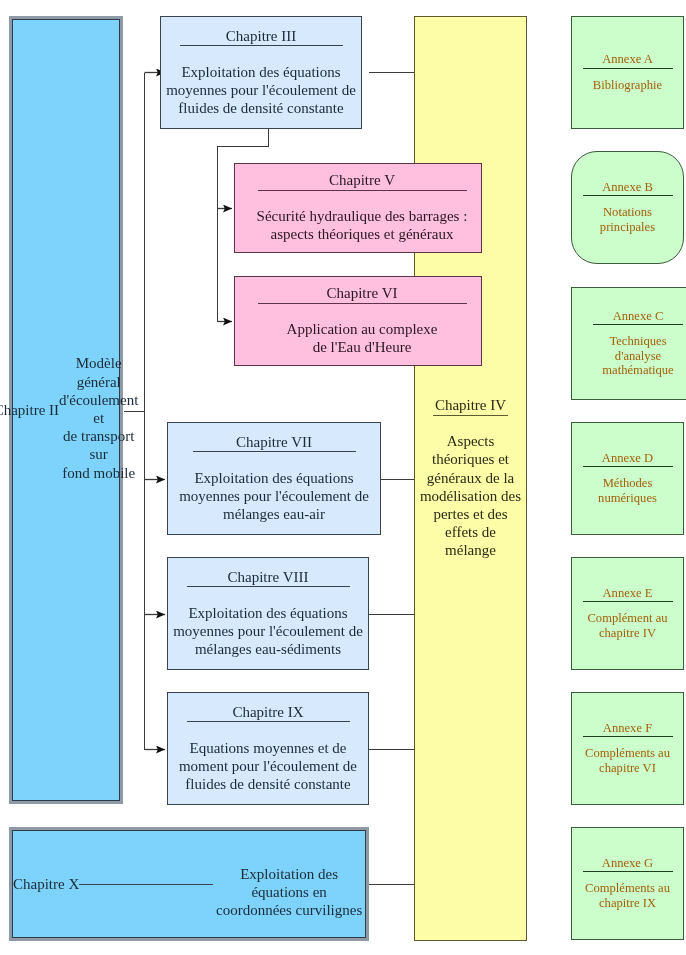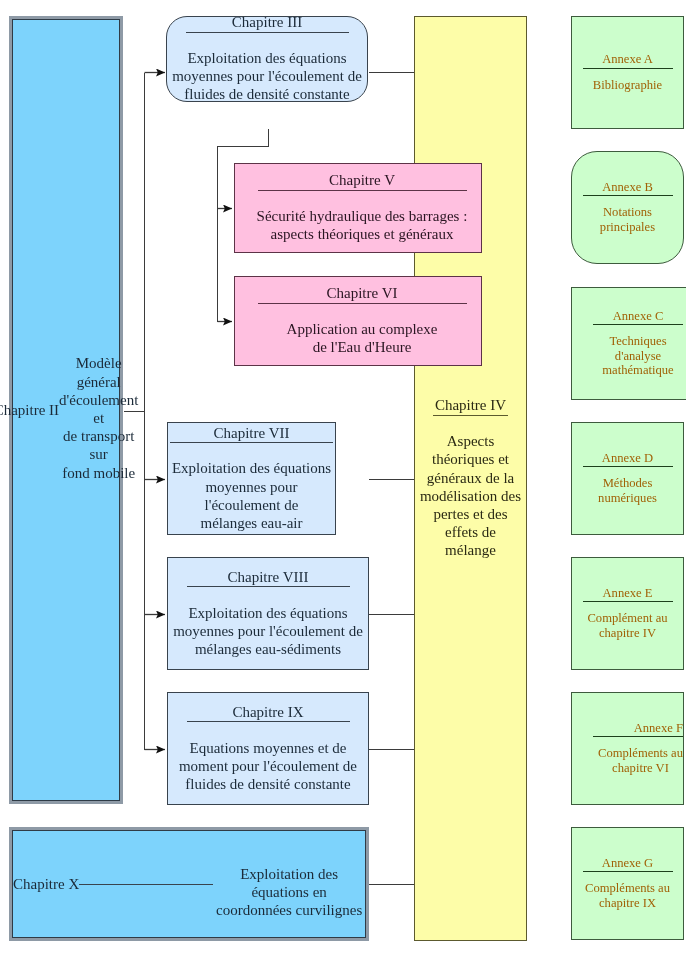--- a/index.html
+++ b/index.html
@@ -105,21 +105,21 @@
       <div>Aspects</div>
       <div>théoriques et</div>
       <div>généraux de la</div>
       <div>modélisation des</div>
       <div>pertes et des</div>
       <div>effets de</div>
       <div>mélange</div>
     </div>
   </div>
 
-  <div class="box blue" style="left:166px;top:16px;width:202px;height:86px;border-radius:21px;">
+  <div class="box blue" style="left:160px;top:16px;width:202px;height:113px;">
     <div class="ttl">Chapitre III</div>
     <div class="rule" style="width:163px;"></div>
     <div class="bdy">
       <div>Exploitation des équations</div>
       <div>moyennes pour l'écoulement de</div>
       <div>fluides de densité constante</div>
     </div>
   </div>
 
   <div class="box pink" style="left:234px;top:163px;width:248px;height:90px;">
@@ -133,21 +133,21 @@
 
   <div class="box pink" style="left:234px;top:276px;width:248px;height:90px;">
     <div class="ttl">Chapitre VI</div>
     <div class="rule" style="width:209px;"></div>
     <div class="bdy">
       <div>Application au complexe</div>
       <div>de l'Eau d'Heure</div>
     </div>
   </div>
 
-  <div class="box blue" style="left:167px;top:422px;width:169px;height:113px;">
+  <div class="box blue" style="left:167px;top:422px;width:214px;height:113px;">
     <div class="ttl">Chapitre VII</div>
     <div class="rule" style="width:163px;"></div>
     <div class="bdy">
       <div>Exploitation des équations</div>
       <div>moyennes pour l'écoulement de</div>
       <div>mélanges eau-air</div>
     </div>
   </div>
 
   <div class="box blue" style="left:167px;top:557px;width:202px;height:113px;">
@@ -208,21 +208,21 @@
 
   <div class="box green" style="left:571px;top:557px;width:113px;height:113px;">
     <div class="ttl">Annexe E</div>
     <div class="rule" style="width:90px;"></div>
     <div class="bdy">
       <div>Complément au</div>
       <div>chapitre IV</div>
     </div>
   </div>
 
-  <div class="box green" style="left:571px;top:692px;width:113px;height:113px;align-items:flex-end;">
+  <div class="box green" style="left:571px;top:692px;width:113px;height:113px;">
     <div class="ttl">Annexe F</div>
     <div class="rule" style="width:90px;"></div>
     <div class="bdy">
       <div>Compléments au</div>
       <div>chapitre VI</div>
     </div>
   </div>
 
   <div class="box green" style="left:571px;top:827px;width:113px;height:113px;">
     <div class="ttl">Annexe G</div>

